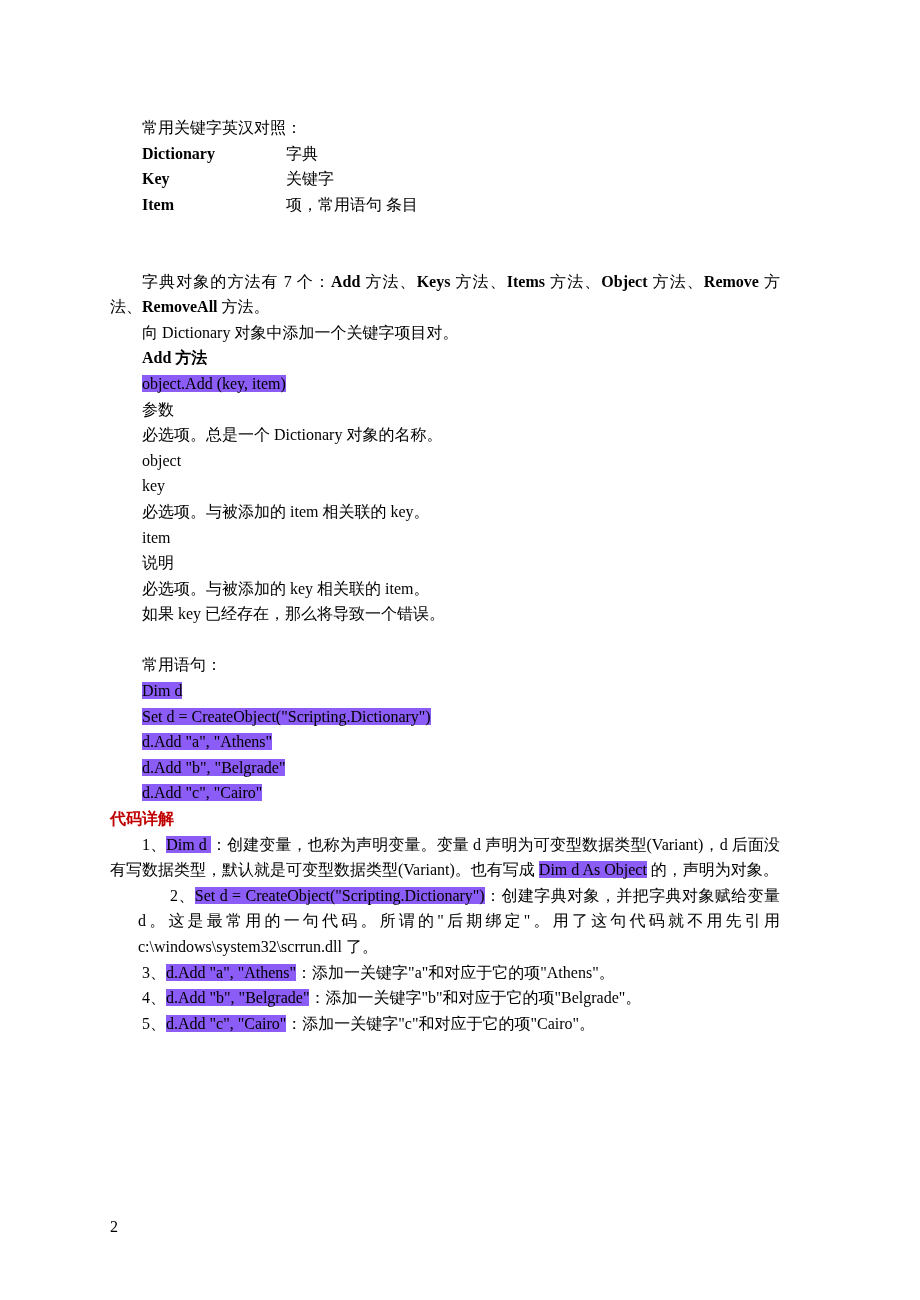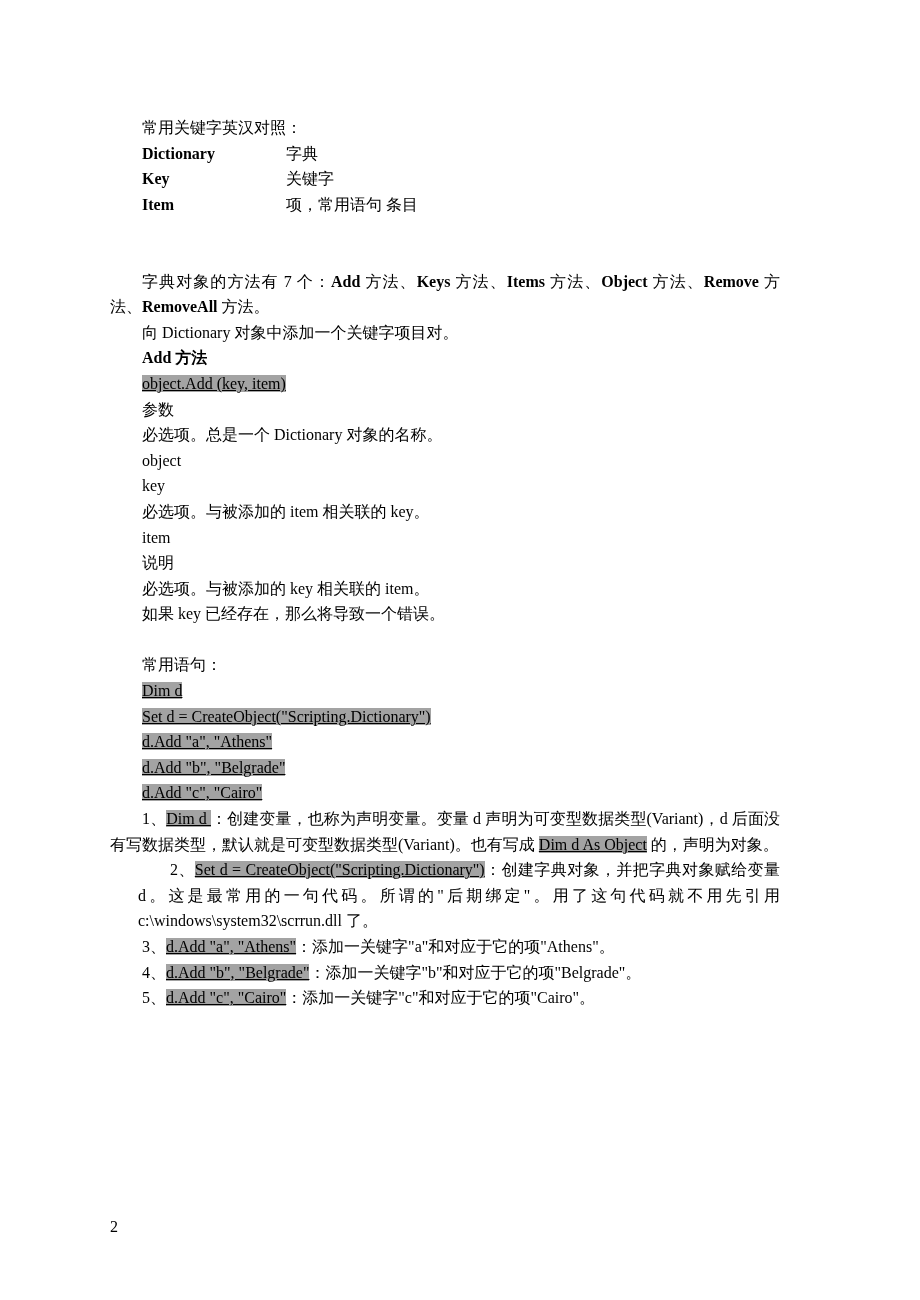--- a/index.html
+++ b/index.html
@@ -27,22 +27,21 @@
     font-weight: bold;
     font-family: "Times New Roman", "SimSun", serif;
   }
   .glossary-def {
     font-weight: normal;
   }
   .bold {
     font-weight: bold;
   }
   .hl {
-    background: #a3a3a3;
-    text-decoration: underline;
+    background: #8b5cf6;
   }
   .red-bold {
     color: #c00000;
     font-weight: bold;
     font-family: "SimSun", "宋体", serif;
   }
   .para {
     margin: 0;
     text-align: justify;
   }
@@ -106,20 +105,21 @@
 
   <div class="spacing-block"></div>
 
   <p class="para-indent">常用语句：</p>
   <p class="para-indent mixed"><span class="hl">Dim d</span></p>
   <p class="para-indent mixed"><span class="hl">Set d = CreateObject("Scripting.Dictionary")</span></p>
   <p class="para-indent mixed"><span class="hl">d.Add "a", "Athens"</span></p>
   <p class="para-indent mixed"><span class="hl">d.Add "b", "Belgrade"</span></p>
   <p class="para-indent mixed"><span class="hl">d.Add "c", "Cairo"</span></p>
 
+  <p class="para"><span class="red-bold">代码详解</span></p>
 
   <p class="para mixed" style="text-indent:2em;">
     <span>1、</span><span class="hl">Dim d </span><span>：创建变量，也称为声明变量。变量 d 声明为可变型数据类型(Variant)，d 后面没有写数据类型，默认就是可变型数据类型(Variant)。也有写成 </span><span class="hl">Dim d As Object</span><span> 的，声明为对象。</span>
   </p>
 
   <p class="para mixed" style="text-indent:2em;margin-left:28px;">
     <span>2、</span><span class="hl">Set d = CreateObject("Scripting.Dictionary")</span><span>：创建字典对象，并把字典对象赋给变量 d。这是最常用的一句代码。所谓的"后期绑定"。用了这句代码就不用先引用c:\windows\system32\scrrun.dll 了。</span>
   </p>
 
   <p class="para mixed" style="text-indent:2em;">

